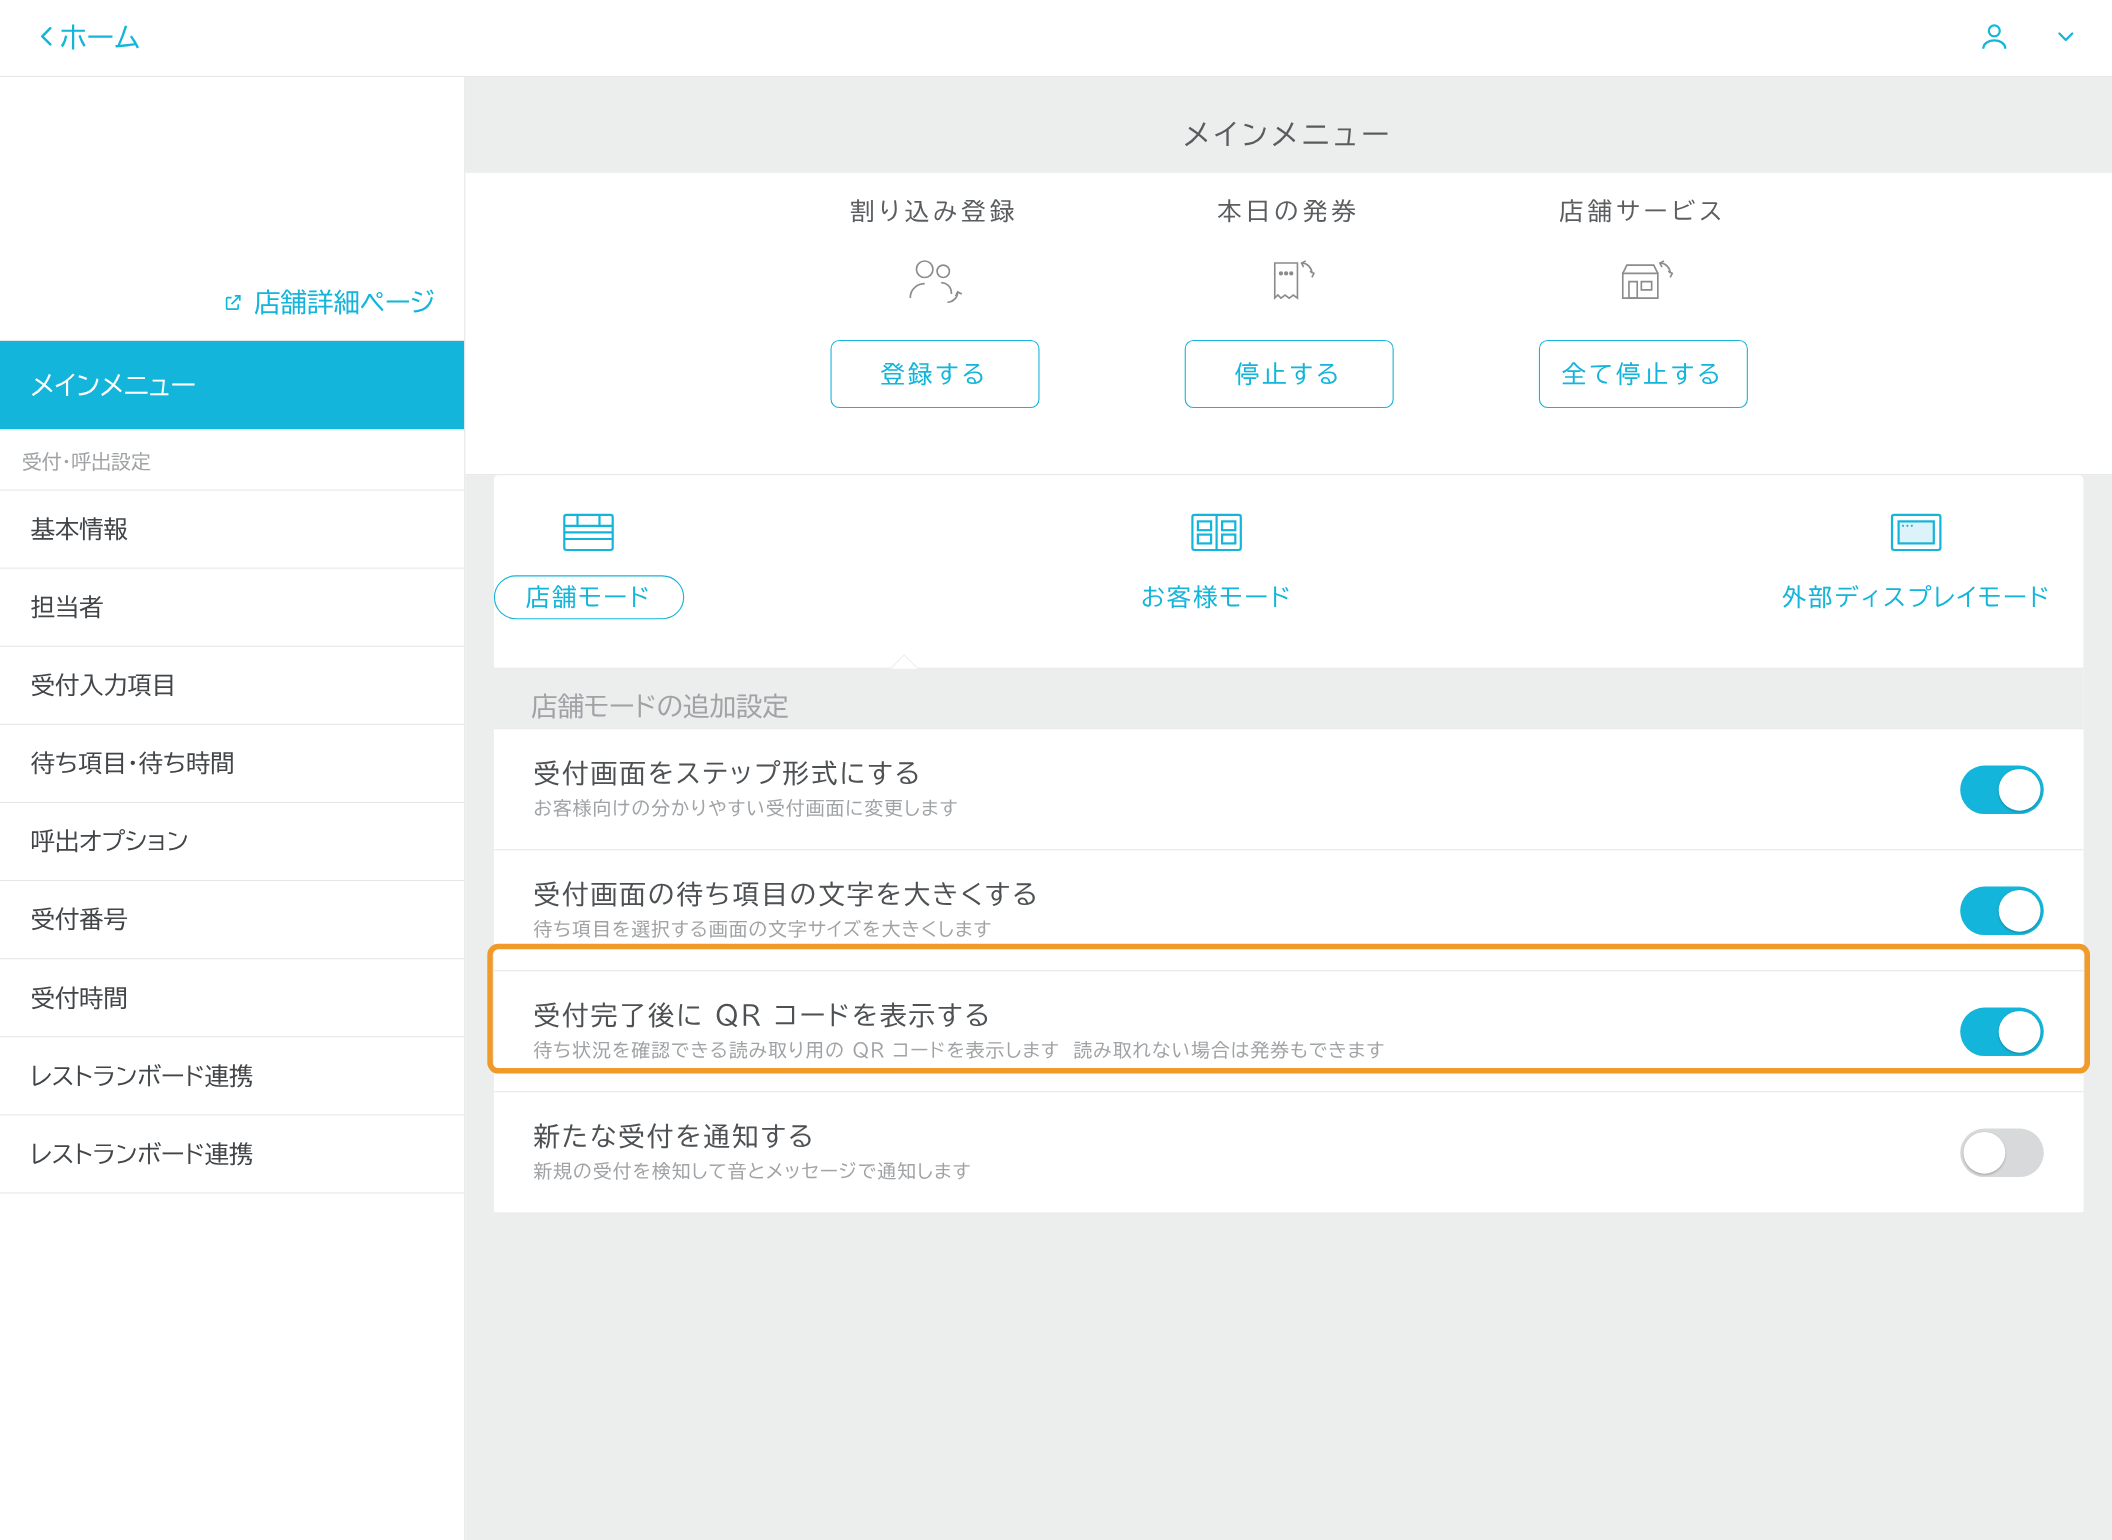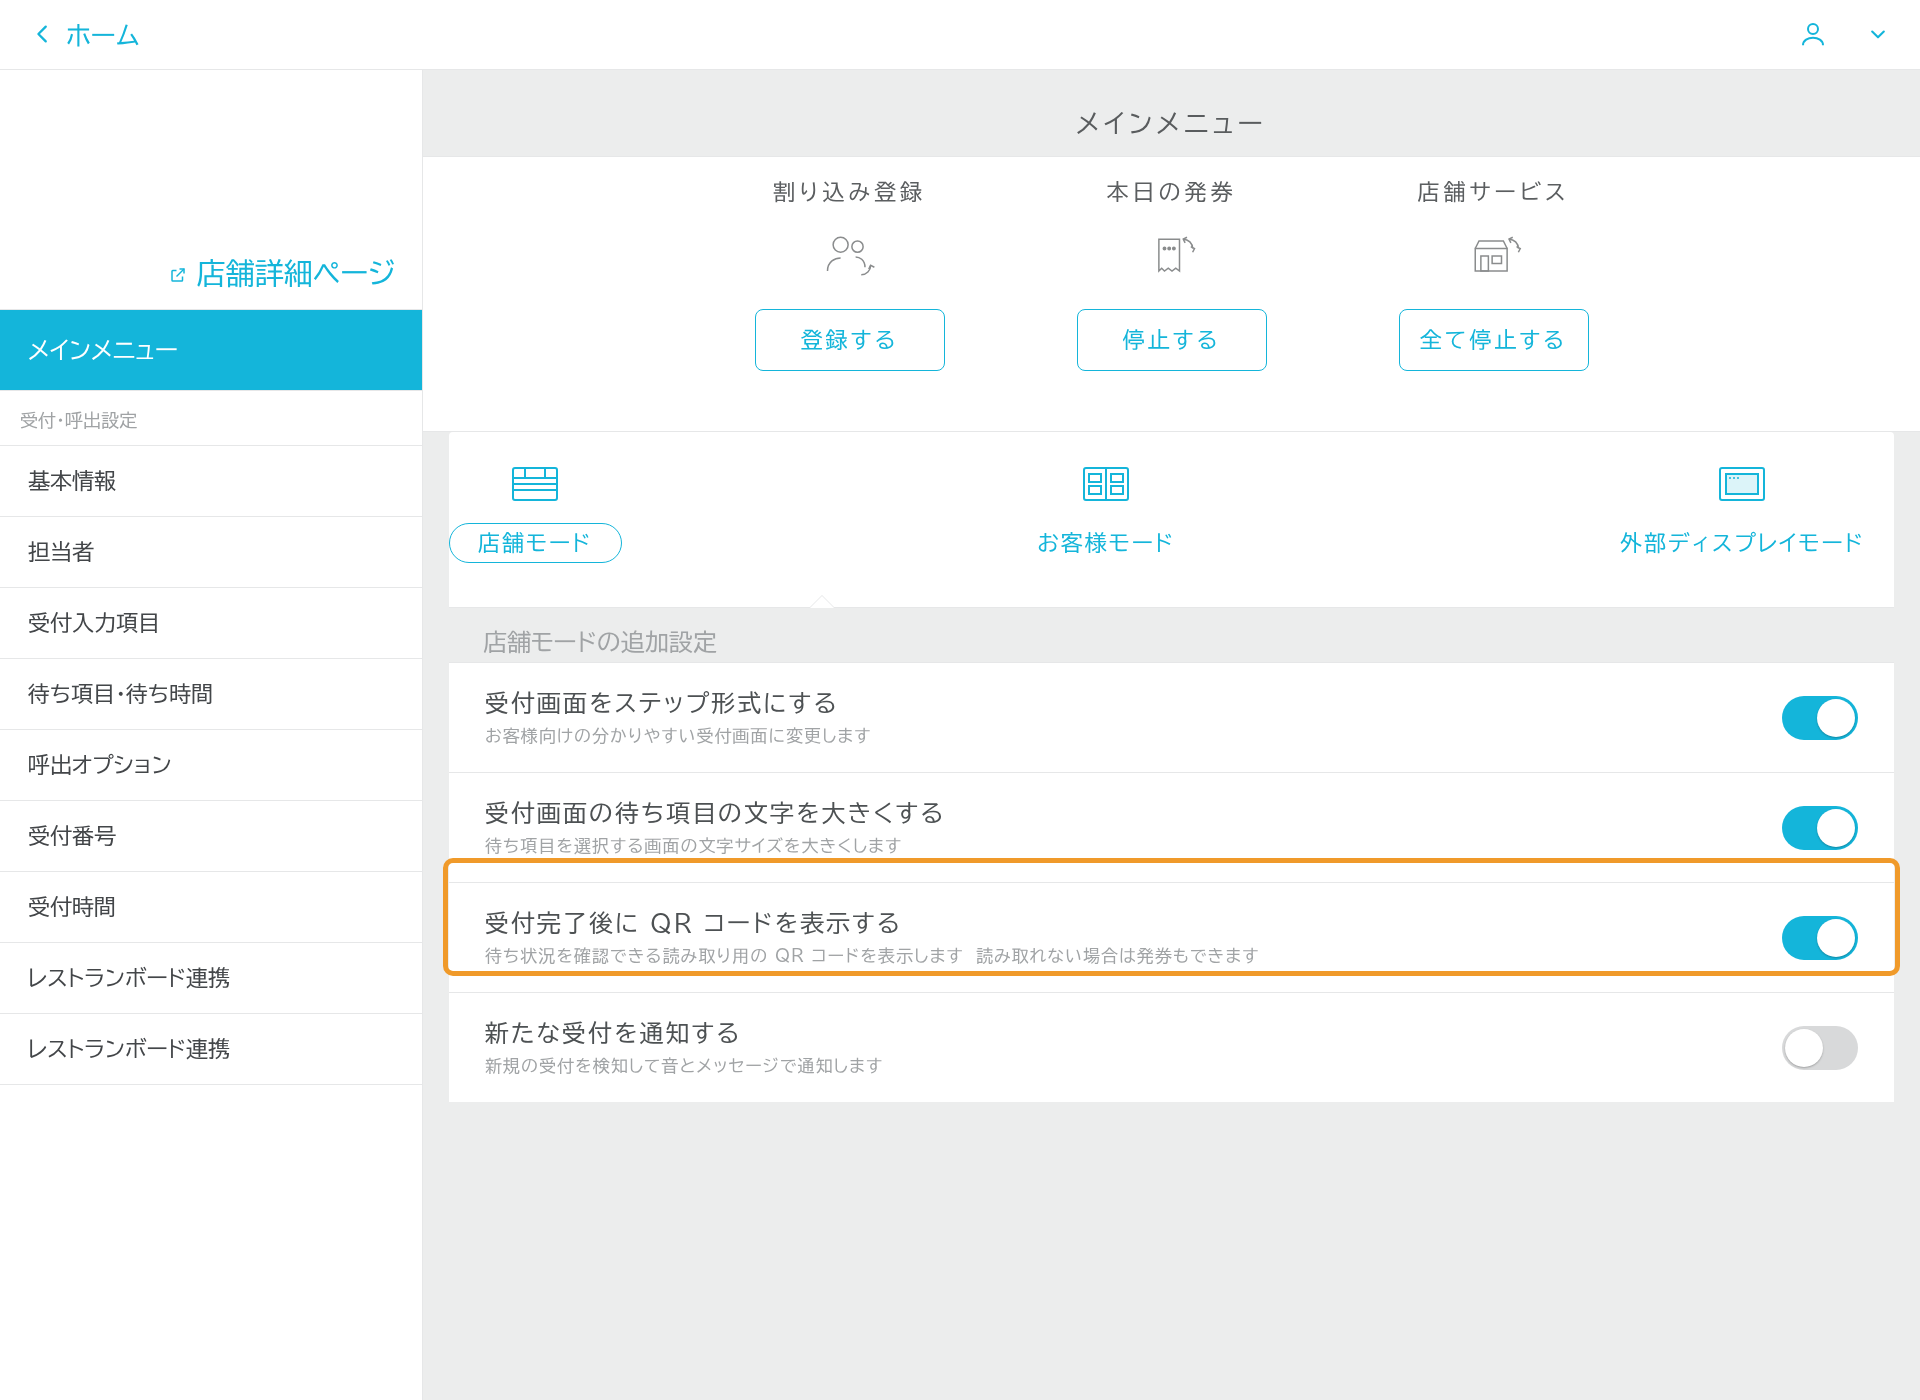--- a/index.html
+++ b/index.html
@@ -28,40 +28,40 @@
   .topbar{
     height:70px;
     display:flex;
     align-items:center;
     justify-content:space-between;
     border-bottom:1px solid var(--border);
     padding:0 32px;
     background:#fff;
   }
   .back{
-    display:flex;align-items:center;gap:12px;color:var(--accent);font-size:26px;cursor:pointer;
+    display:flex;align-items:center;gap:0;color:var(--accent);font-size:26px;cursor:pointer;
   }
   .back svg{width:22px;height:22px}
   .user-ctl{display:flex;align-items:center;gap:40px;color:var(--accent)}
   .user-ctl svg{width:30px;height:30px}
   .caret-down svg{width:20px;height:20px}
 
   .layout{display:flex;height:calc(100% - 70px)}
 
   
   .sidebar{
     width:var(--sidebar-w);
     background:#fff;
     border-right:1px solid var(--border);
     overflow-y:auto;
     display:flex;flex-direction:column;
   }
   .side-spacer{height:240px;border-bottom:1px solid var(--border);position:relative}
   .shop-detail{
-    position:absolute;bottom:22px;right:26px;color:var(--accent);font-size:29px;display:flex;align-items:center;gap:10px;
+    position:absolute;bottom:22px;right:26px;color:var(--accent);font-size:24px;display:flex;align-items:center;gap:10px;
   }
   .shop-detail svg{width:18px;height:18px}
 
   .side-item{
     padding:28px 28px;font-size:24px;border-bottom:1px solid var(--border);cursor:pointer;
   }
   .side-item.active{background:var(--accent);color:#fff}
   .side-section-label{
     padding:20px 20px 16px;color:var(--muted);font-size:18px;border-bottom:1px solid var(--border);
   }

